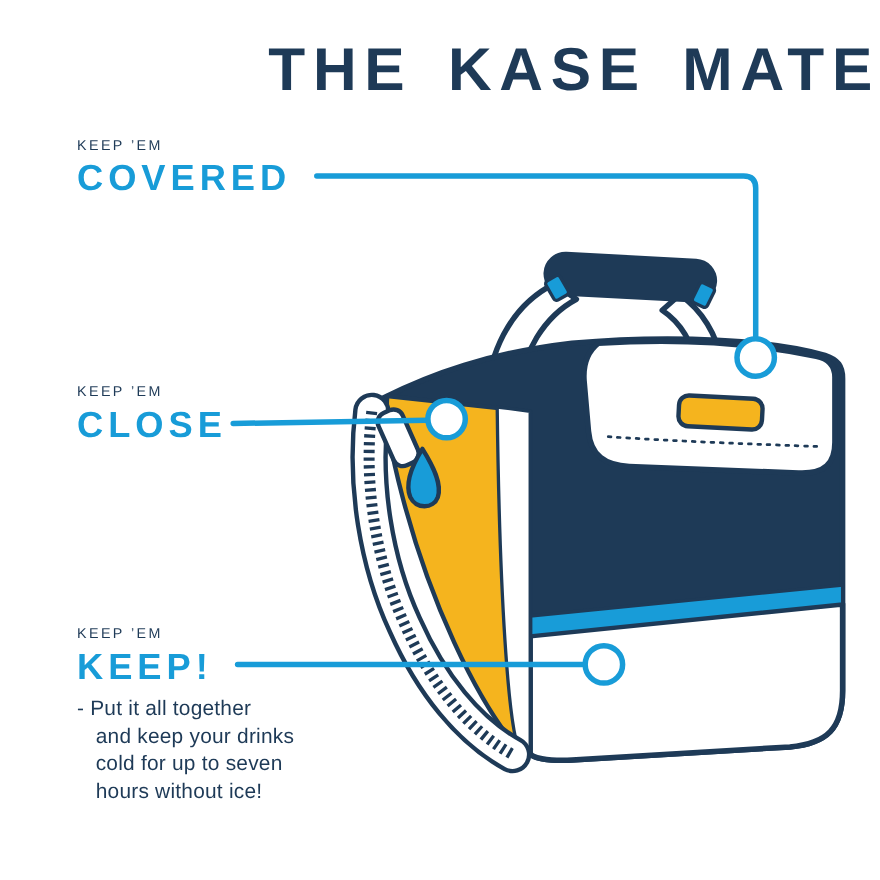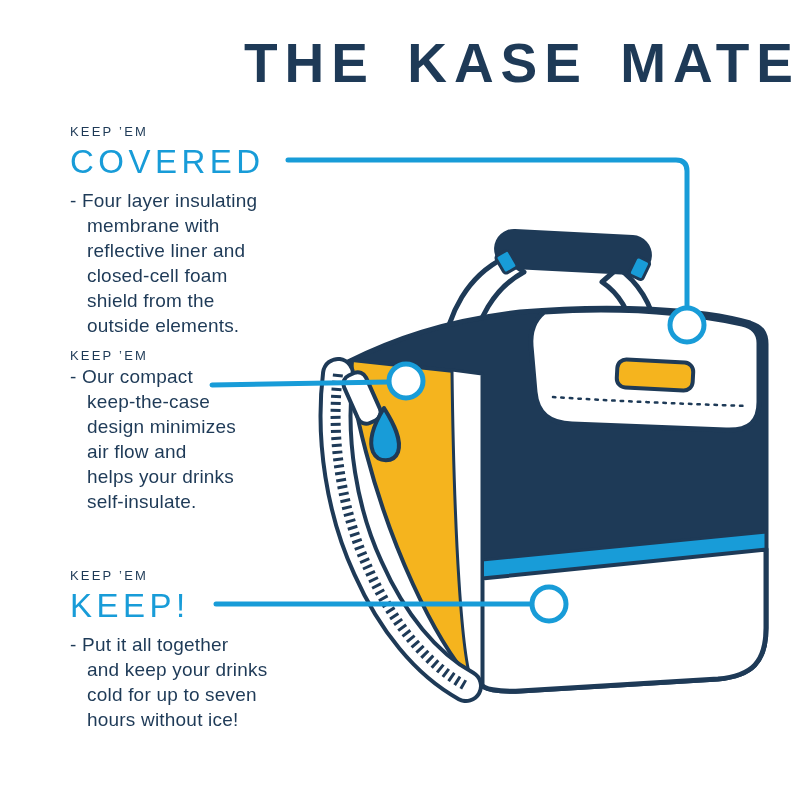--- a/index.html
+++ b/index.html
@@ -16,21 +16,21 @@
   }
   .callout { position: absolute; left: 70px; width: 290px; }
   .callout.covered { top: 124px; }
   .callout.close   { top: 348px; }
   .callout.cold    { top: 568px; }
   .eyebrow {
     font-size: 13px; font-weight: normal; letter-spacing: 2.2px;
     color: #1e3a57; line-height: 16px;
   }
   .heading {
-    margin: 4px 0 8px 0; font-size: 33px; font-weight: normal;
+    margin: 4px 0 8px 0; font-size: 33px; font-weight: bold;
     letter-spacing: 4.5px; color: #189cd8; line-height: 36px;
   }
   .bodytext {
     margin: 0; font-size: 19px; line-height: 25px; color: #1e3a57;
     white-space: pre-line; padding-left: 17px; text-indent: -17px;
     letter-spacing: 0.2px;
   }
 </style>
 </head>
 <body>
@@ -109,36 +109,25 @@
       <circle cx="406" cy="381" r="17"></circle>
       <circle cx="549" cy="604" r="17"></circle>
     </g>
   </svg>
 
   <h1 class="title">THE KASE MATE</h1>
 
   <section class="callout covered">
     <div class="eyebrow">KEEP ’EM</div>
     <h2 class="heading">COVERED</h2>
-    <p class="bodytext">- Four layer insulating
-membrane with
-reflective liner and
-closed-cell foam
-shield from the
-outside elements.</p>
   </section>
 
   <section class="callout close">
     <div class="eyebrow">KEEP ’EM</div>
-    <p class="bodytext">- Our compact
-keep-the-case
-design minimizes
-air flow and
-helps your drinks
-self-insulate.</p>
+    <h2 class="heading">CLOSE</h2>
   </section>
 
   <section class="callout cold">
     <div class="eyebrow">KEEP ’EM</div>
     <h2 class="heading">KEEP!</h2>
     <p class="bodytext">- Put it all together
 and keep your drinks
 cold for up to seven
 hours without ice!</p>
   </section>

